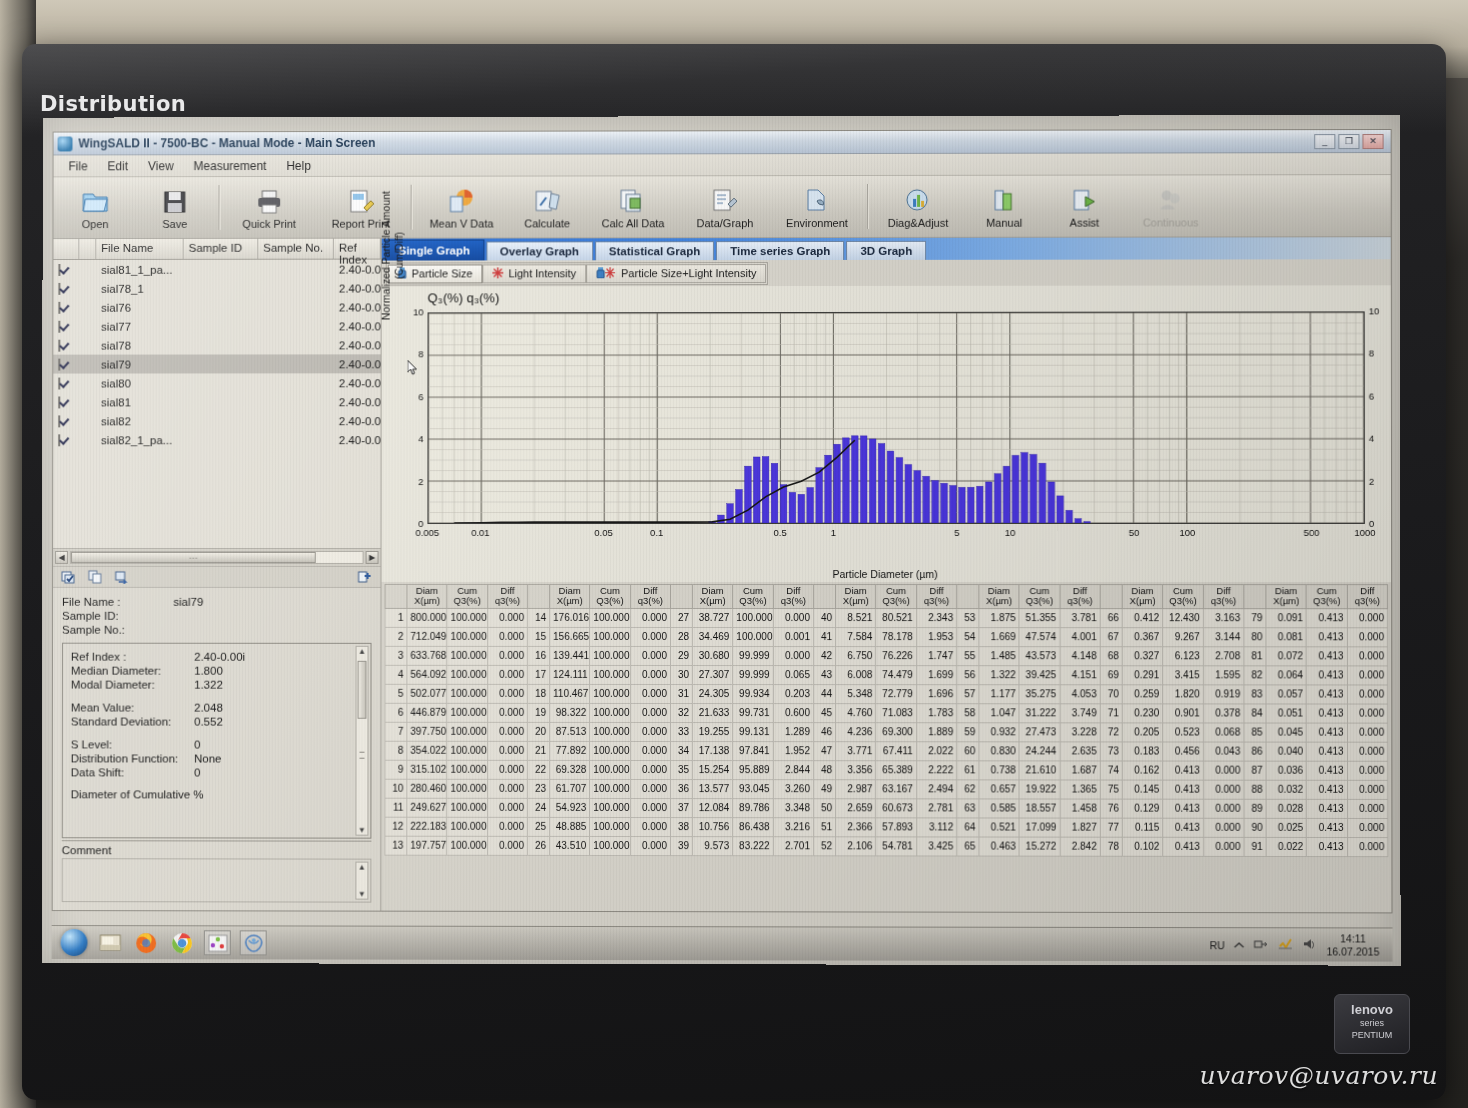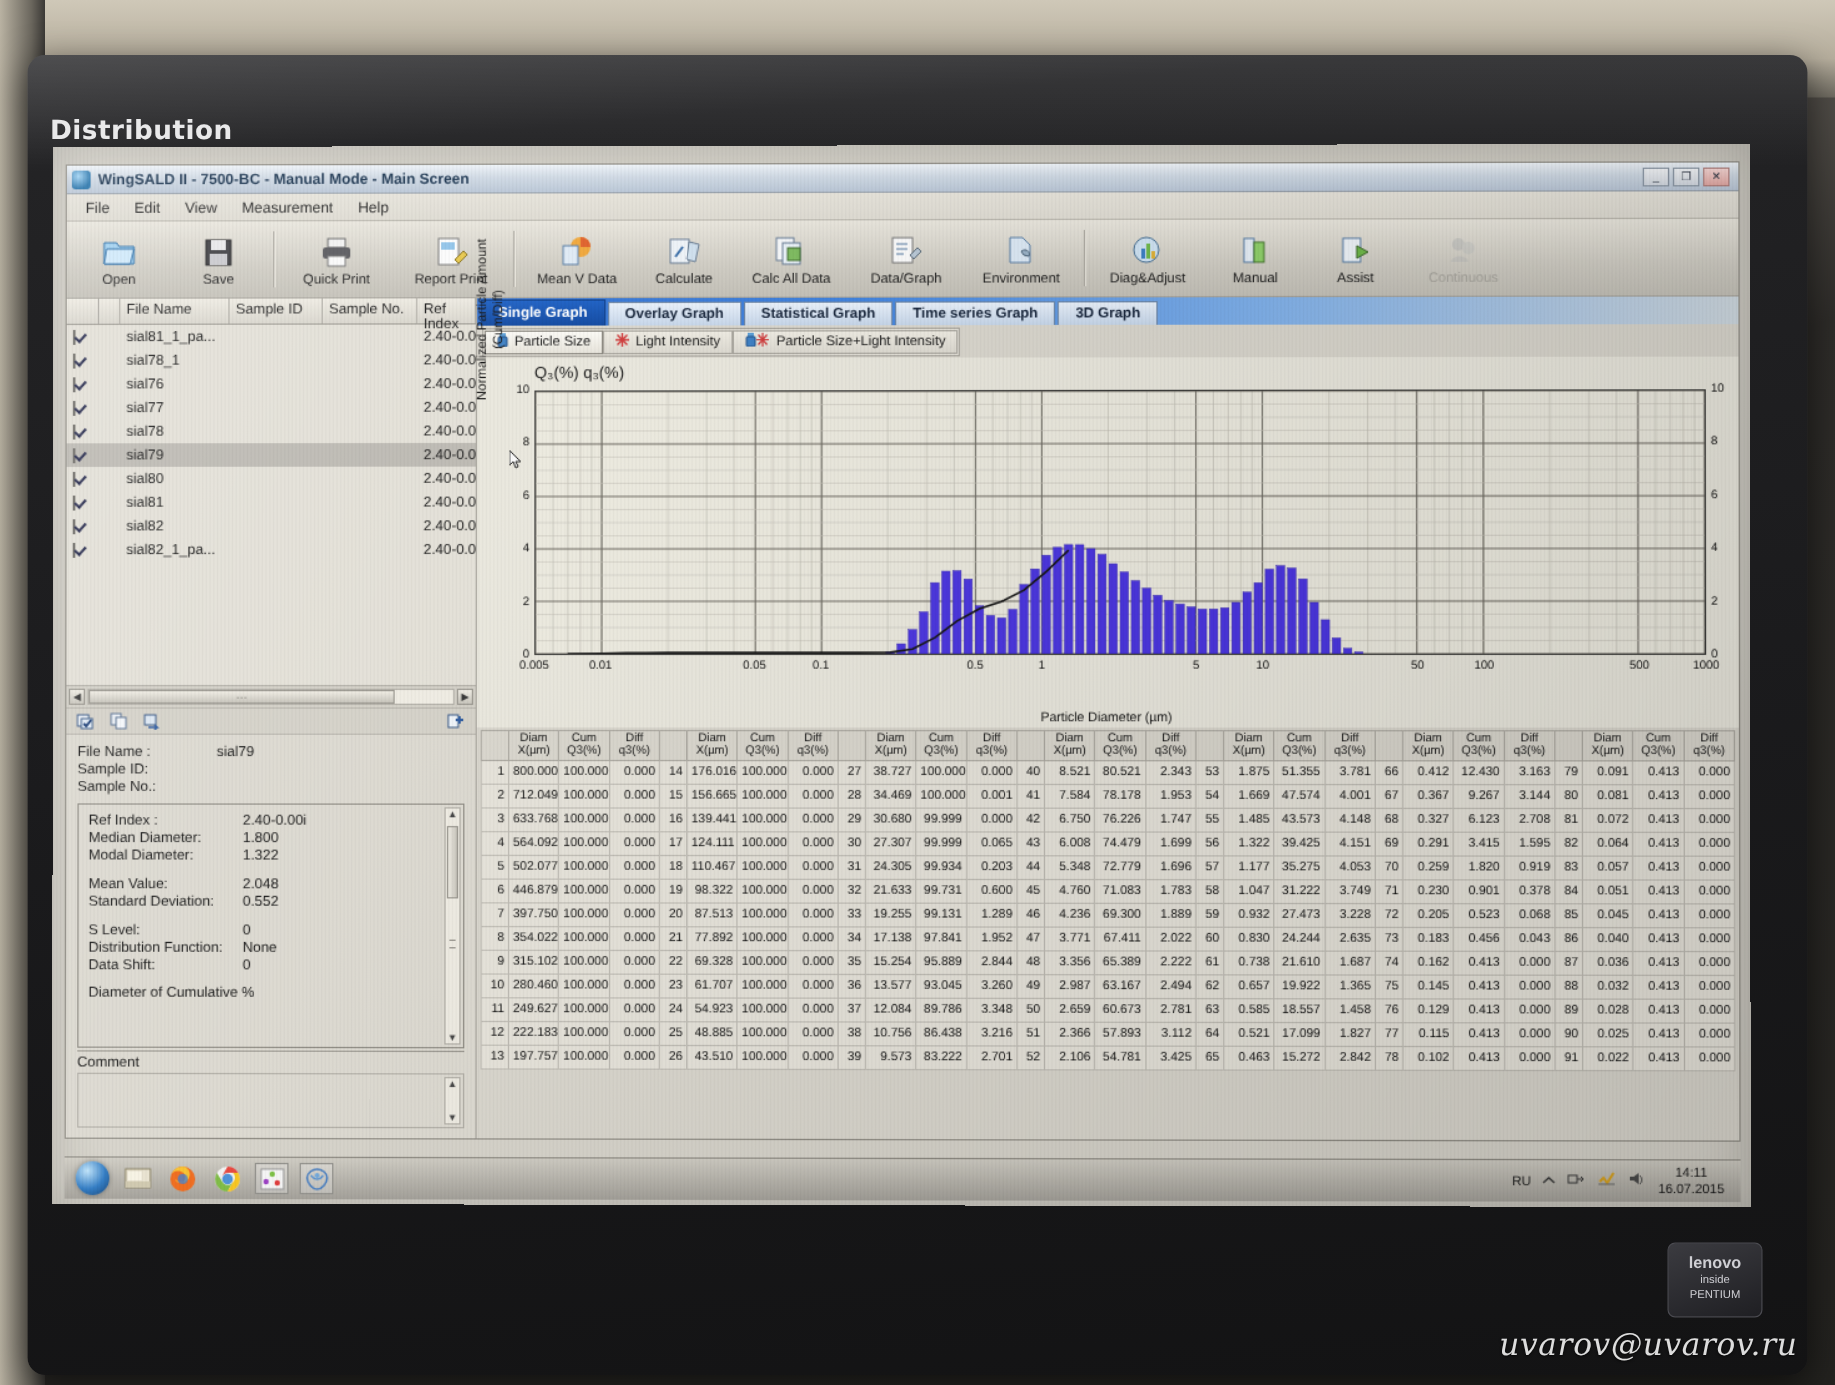--- a/index.html
+++ b/index.html
@@ -271,21 +271,21 @@
   <div id="wall-top"></div>
   <div id="wall-left"></div>
 
   <div id="monitor">
     <div id="bezel-gloss"></div>
     <div id="brand-thinkcentre">Distribution</div>
     <div id="mic-dot"></div>
     <div id="webcam"></div>
     <div id="intel-badge">
       <b>lenovo</b>
-      <span>inside</span><br>
+      <span>series</span><br>
       <span>PENTIUM</span>
     </div>
   </div>
 
   <div id="watermark">uvarov@uvarov.ru</div>
 </div>
 
 <div id="screen">
 
   <div id="app">

